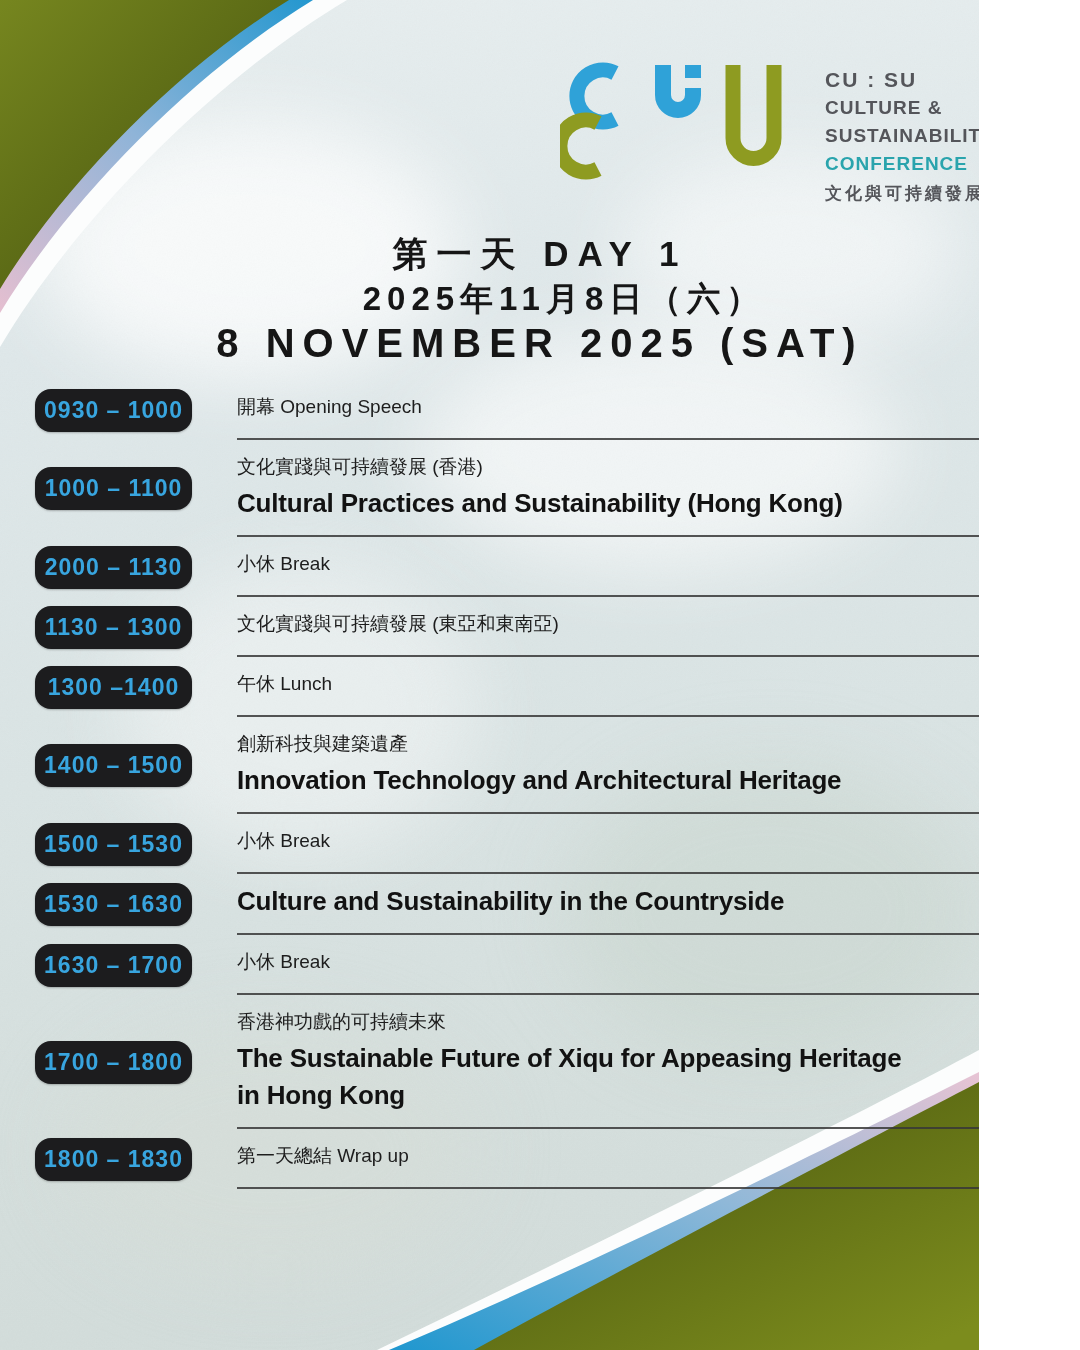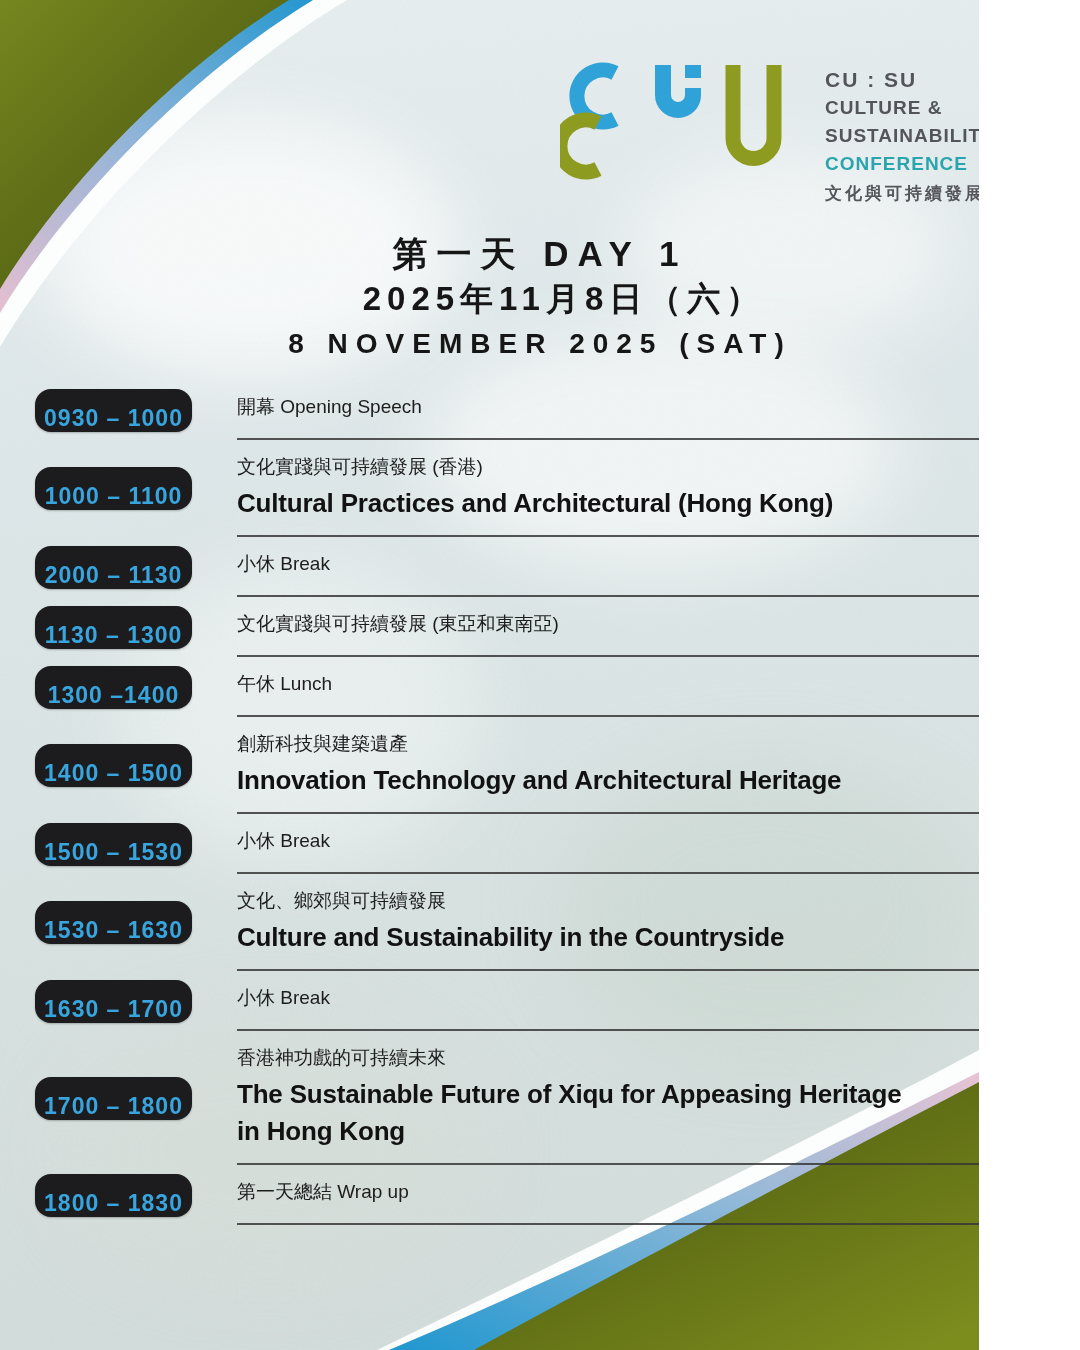--- a/index.html
+++ b/index.html
@@ -22,25 +22,25 @@
   .brand-logo{position:absolute;left:0;top:0;}
   .brand-text{position:absolute;left:265px;top:16px;line-height:28px;color:#54555a;}
   .brand-l1{font-size:21px;font-weight:bold;letter-spacing:2px;}
   .brand-l2{font-size:19px;font-weight:bold;letter-spacing:1px;}
   .brand-l3{font-size:19px;font-weight:bold;letter-spacing:1px;color:#2aa4ad;}
   .brand-l4{font-size:17px;font-weight:bold;letter-spacing:3px;margin-top:2px;}
   .brand-l4 .accent{color:#2aa4ad;}
   .title{position:absolute;left:0;top:232px;width:1080px;text-align:center;color:#161616;font-weight:bold;}
   .title-l1{font-size:35px;letter-spacing:9px;line-height:44px;}
   .title-l2{font-size:33px;letter-spacing:6px;line-height:45px;padding-left:48px;}
-  .title-l3{font-size:28px;letter-spacing:8px;line-height:45px;}
+  .title-l3{font-size:40px;letter-spacing:8px;line-height:45px;}
   .schedule{position:absolute;left:35px;top:380px;width:992px;}
   .row{display:flex;align-items:center;}
   .badge{flex:0 0 157px;height:43px;margin-right:45px;background:#1c1c1e;border-radius:16px;
-    display:flex;align-items:flex-end;justify-content:center;box-shadow:0 1px 2px rgba(0,0,0,.25);}
+    display:flex;align-items:center;justify-content:center;box-shadow:0 1px 2px rgba(0,0,0,.25);}
   .badge-text{color:#38a5df;font-size:23px;font-weight:bold;letter-spacing:1px;white-space:nowrap;}
   .content{flex:1;min-width:0;padding:9px 0 13px 0;border-bottom:2px solid rgba(55,55,55,.85);}
   .zh{font-size:19px;line-height:36px;color:#1d1d1d;}
   .en{font-size:26px;line-height:37px;font-weight:bold;color:#121212;letter-spacing:-0.2px;}
 </style>
 </head>
 <body>
 
 <div class="poster">
 
@@ -129,21 +129,21 @@
         <div class="zh">開幕 Opening Speech</div>
 
       </div>
     </div>
       <div class="row">
       <div class="badge">
         <span class="badge-text">1000 – 1100</span>
       </div>
       <div class="content">
         <div class="zh">文化實踐與可持續發展 (香港)</div>
-        <div class="en">Cultural Practices and Architectural (Hong Kong)</div>
+        <div class="en">Cultural Practices and Sustainability (Hong Kong)</div>
 
       </div>
     </div>
       <div class="row">
       <div class="badge">
         <span class="badge-text">2000 – 1130</span>
       </div>
       <div class="content">
         <div class="zh">小休 Break</div>
 
@@ -184,21 +184,20 @@
       <div class="content">
         <div class="zh">小休 Break</div>
 
       </div>
     </div>
       <div class="row">
       <div class="badge">
         <span class="badge-text">1530 – 1630</span>
       </div>
       <div class="content">
-        <div class="zh">文化、鄉郊與可持續發展</div>
         <div class="en">Culture and Sustainability in the Countryside</div>
 
       </div>
     </div>
       <div class="row">
       <div class="badge">
         <span class="badge-text">1630 – 1700</span>
       </div>
       <div class="content">
         <div class="zh">小休 Break</div>

